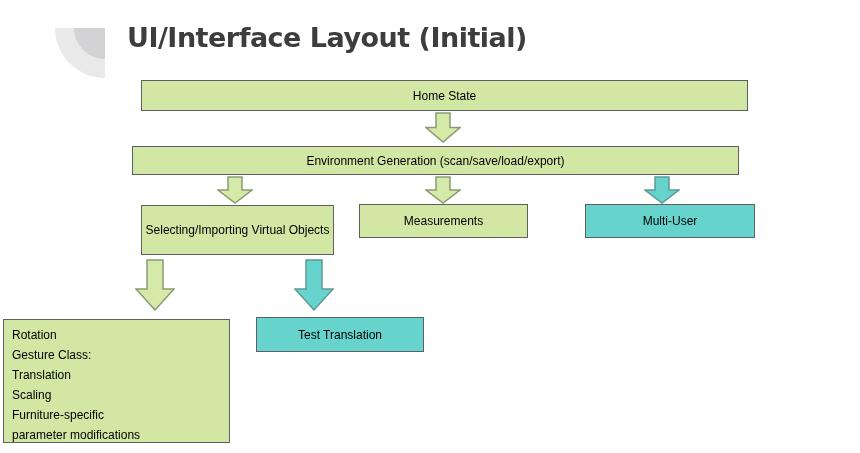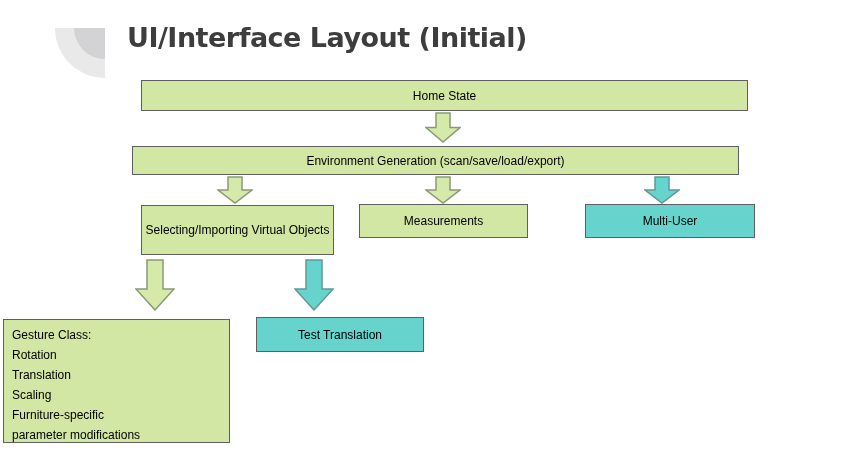--- a/index.html
+++ b/index.html
@@ -105,22 +105,22 @@
   <div class="box teal" style="left:577px; top:204px; width:170px; height:34px;">Multi-User</div>
 
   <svg class="arrow green" style="left:135px; top:259px;" width="40" height="52" viewBox="0 0 40 52">
     <polygon points="12,1 28,1 28,30 39,30 20,51 1,30 12,30"></polygon>
   </svg>
   <svg class="arrow teal" style="left:294px; top:259px;" width="40" height="52" viewBox="0 0 40 52">
     <polygon points="12,1 28,1 28,30 39,30 20,51 1,30 12,30"></polygon>
   </svg>
 
   <div class="box green list" style="left:3px; top:319px; width:227px; height:124px;">
+    <div>Rotation</div>
     <div>Gesture Class:</div>
-    <div>Rotation</div>
     <div>Translation</div>
     <div>Scaling</div>
     <div>Furniture-specific</div>
     <div>parameter modifications</div>
   </div>
 
   <div class="box teal" style="left:248px; top:317px; width:168px; height:35px;">Test Translation</div>
 
 </div>
 

